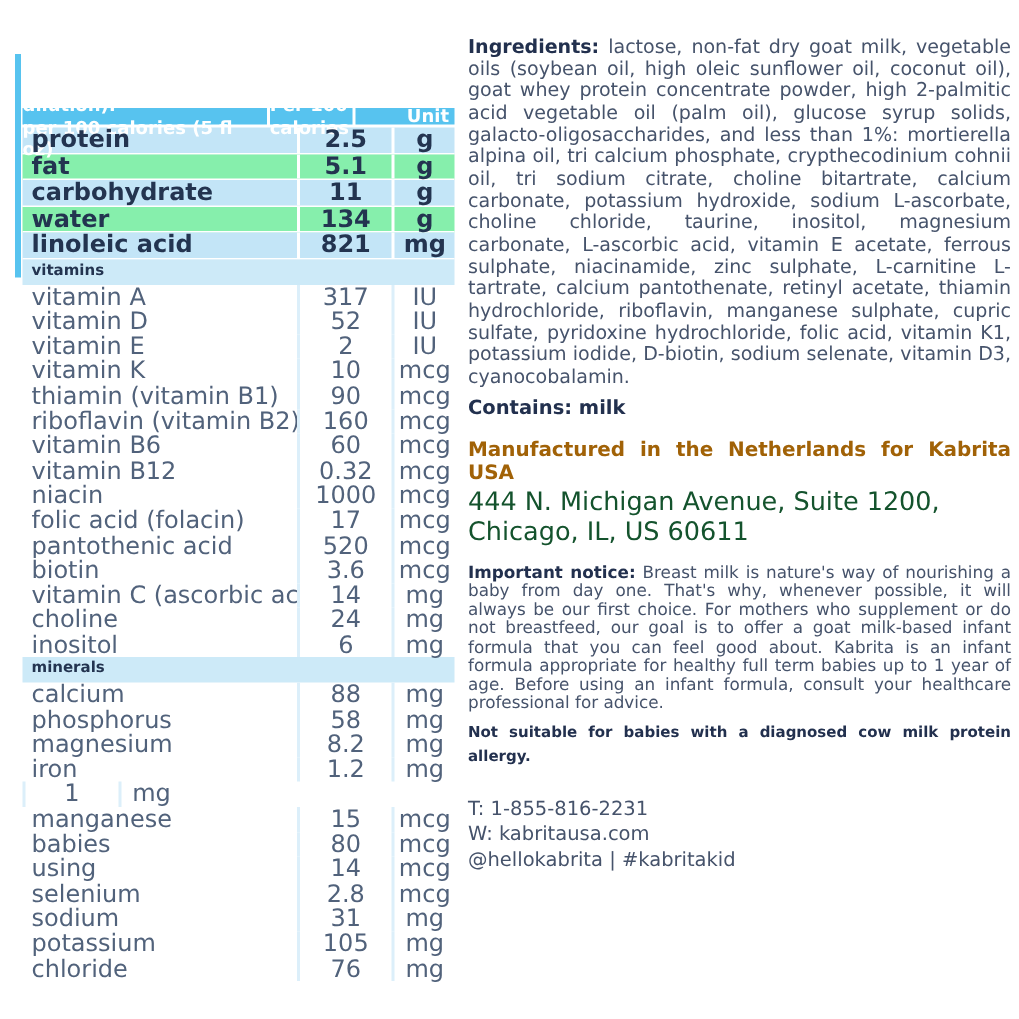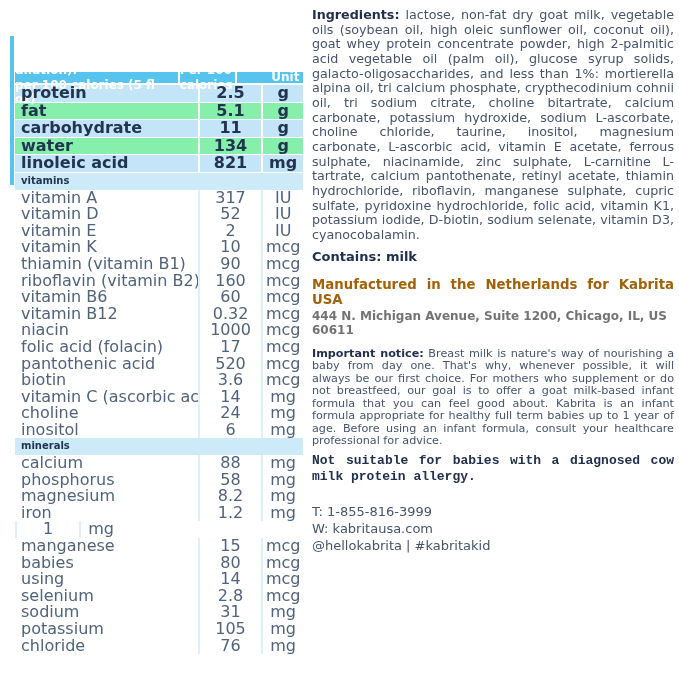--- a/index.html
+++ b/index.html
@@ -24,30 +24,30 @@
   .trow.macro.a { background:#c3e5f7; }
   .trow.macro.b { background:#86efac; }
 
   .trow.plain { color:#51627b; }
   .trow.plain .c2, .trow.plain .c3 { border-left-color:#dceffa; }
 
   .sectionrow { height:16.6px; line-height:16.6px; background:#cdeaf8; font-weight:bold;
                 color:#233450; padding-left:6px; font-size:10px; }
 
   
-  .rightcol { position:absolute; left:312px; top:8px; width:362px; color:#46536b; }
+  .rightcol { position:absolute; left:312px; top:24px; width:362px; color:#46536b; }
   .rightcol b { color:#22304e; }
   .ingredients { margin:0; font-size:12.7px; line-height:14.65px; text-align:justify; }
   .contains { margin:6px 0 0; font-size:13px; font-weight:bold; color:#22304e; }
   .manu { margin:13px 0 0; font-size:13.3px; font-weight:bold; color:#a16207;
           text-align:justify; text-align-last:justify; }
-  .addr { margin:2px 0 0; font-size:12px; color:#737373;font-weight:bold; }
+  .addr { margin:2px 0 0; font-size:17px; color:#14532d; }
   .notice { margin:11px 0 0; font-size:11.2px; line-height:12.55px; text-align:justify; }
-  .warning { margin:5px 0 0; font-size:13px; line-height:16.4px; font-weight:bold; color:#22304e;
-             text-align:justify;font-family:Liberation Mono, monospace; }
+  .warning { margin:5px 0 0; font-size:10px; line-height:16.4px; font-weight:bold; color:#22304e;
+             text-align:justify; }
   .contact { margin:17px 0 0; font-size:13px; line-height:17px; }
 </style>
 </head>
 <body>
 
 <div class="page">
 
   <div class="ntable">
     <div class="accent-bar"></div>
     <div class="thead">
@@ -235,19 +235,19 @@
     <p class="contains">Contains: milk</p>
 
     <p class="manu">Manufactured in the Netherlands for Kabrita USA</p>
     <p class="addr">444 N. Michigan Avenue, Suite 1200, Chicago, IL, US 60611</p>
 
     <p class="notice"><b>Important notice:</b> <span>Breast milk is nature's way of nourishing a baby from day one. That's why, whenever possible, it will always be our first choice. For mothers who supplement or do not breastfeed, our goal is to offer a goat milk-based infant formula that you can feel good about. Kabrita is an infant formula appropriate for healthy full term babies up to 1 year of age. Before using an infant formula, consult your healthcare professional for advice.</span></p>
 
     <p class="warning">Not suitable for babies with a diagnosed cow milk protein allergy.</p>
 
     <div class="contact">
-      <div>T: 1-855-816-3999</div>
+      <div>T: 1-855-816-2231</div>
       <div>W: kabritausa.com</div>
       <div>@hellokabrita | #kabritakid</div>
     </div>
   </div>
 
 </div>
 
 </body></html>

